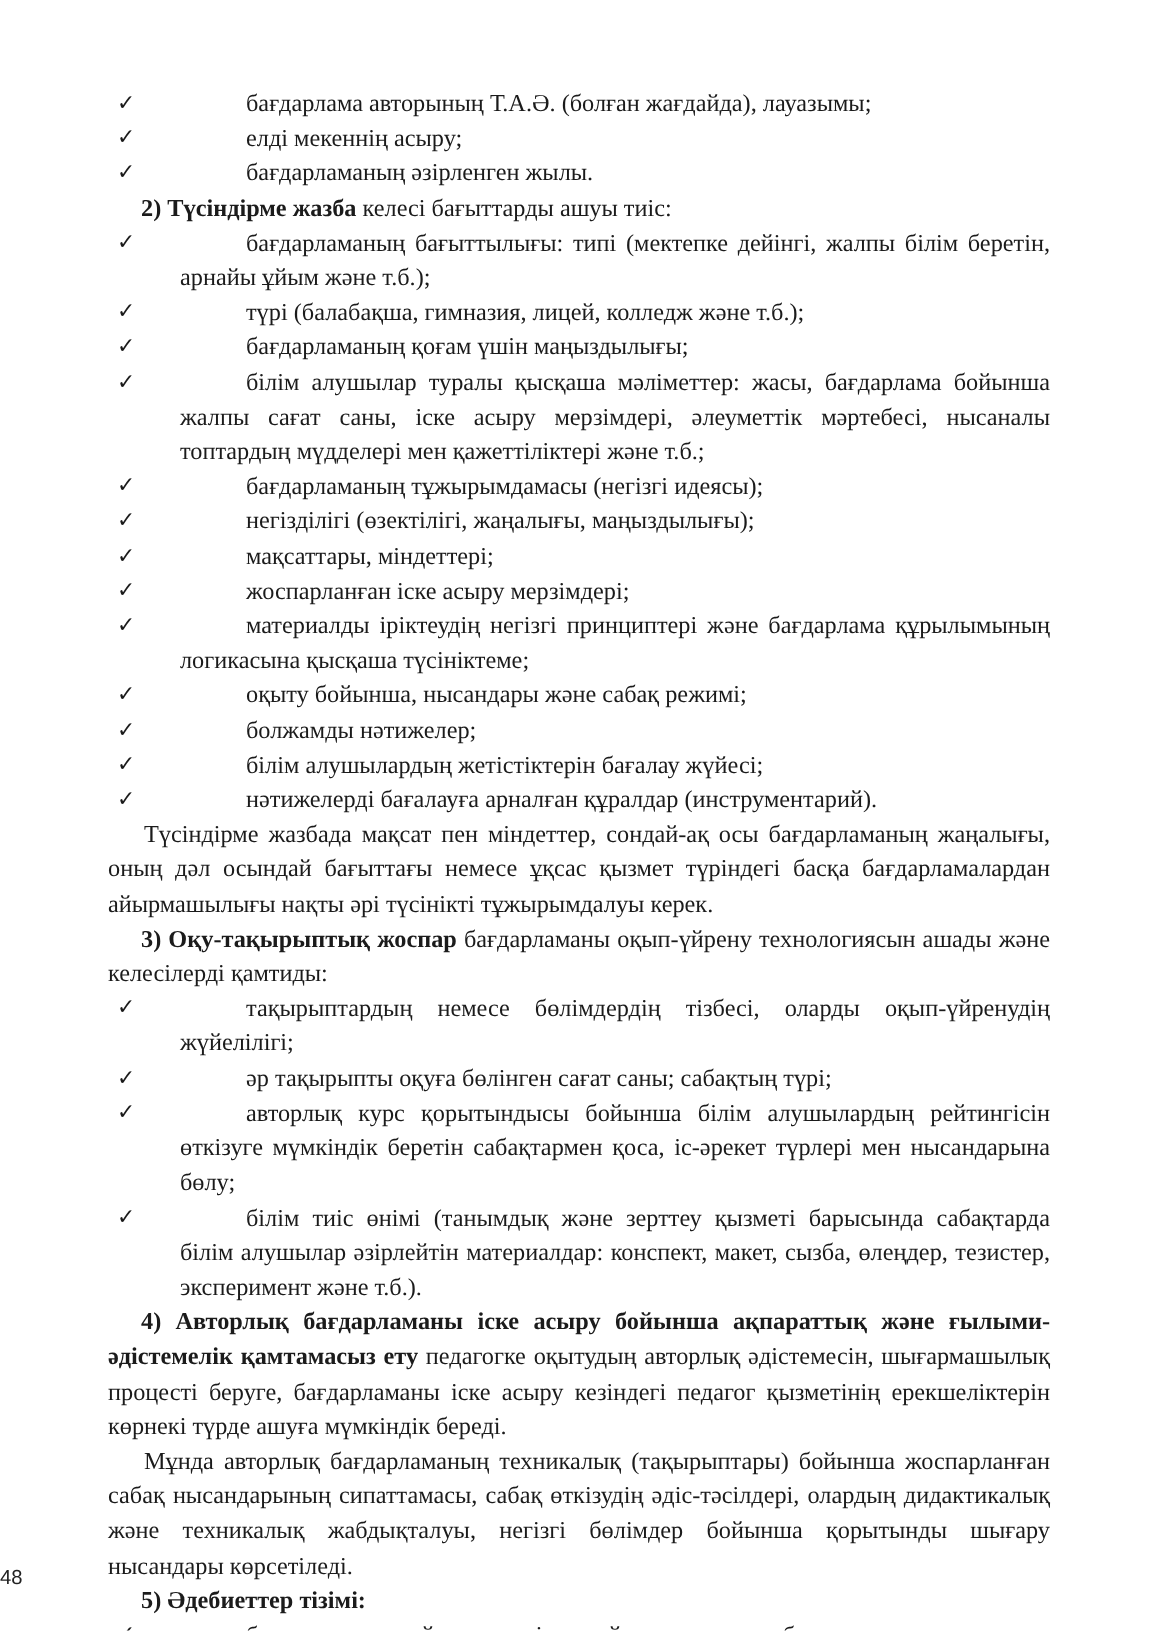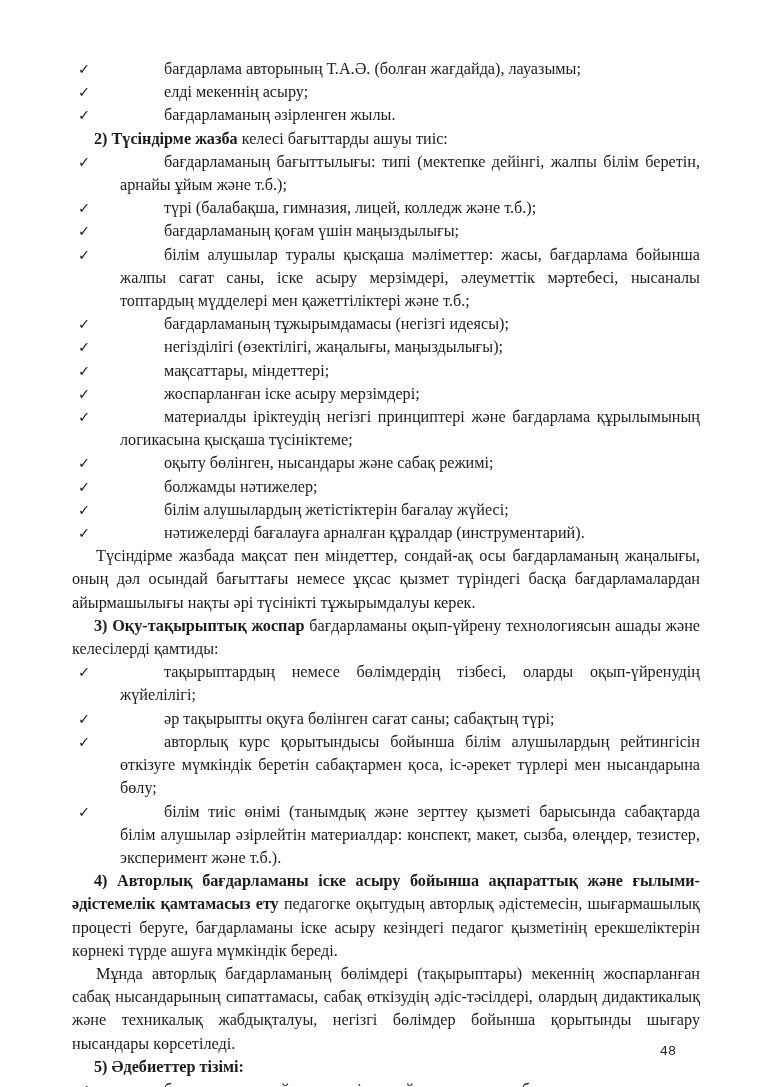--- a/index.html
+++ b/index.html
@@ -78,22 +78,22 @@
   }
   
   .block:last-child {
     text-align: justify;
   }
   #page-number {
     position: absolute;
     left: 0;
     top: 1044px;
     width: 676px;
-    text-align: right;
-    font-family: Liberation Mono, monospace;
+    text-align: left;
+    font-family: Liberation Sans, sans-serif;
     font-size: 13.5px;
     color: #222222;
   }
 </style>
 </head>
 <body>
 
 <div id="page">
 
   <div id="content">
@@ -141,21 +141,21 @@
       <div class="block check-item">
         <span class="ck">✓</span>
         <span class="ci-text">жоспарланған іске асыру мерзімдері;</span>
       </div>
       <div class="block check-item">
         <span class="ck">✓</span>
         <span class="ci-text">материалды іріктеудің негізгі принциптері және бағдарлама құрылымының логикасына қысқаша түсініктеме;</span>
       </div>
       <div class="block check-item">
         <span class="ck">✓</span>
-        <span class="ci-text">оқыту бөлінген, нысандары және сабақ режимі;</span>
+        <span class="ci-text">оқыту бойынша, нысандары және сабақ режимі;</span>
       </div>
       <div class="block check-item">
         <span class="ck">✓</span>
         <span class="ci-text">болжамды нәтижелер;</span>
       </div>
       <div class="block check-item">
         <span class="ck">✓</span>
         <span class="ci-text">білім алушылардың жетістіктерін бағалау жүйесі;</span>
       </div>
       <div class="block check-item">
@@ -174,21 +174,21 @@
       </div>
       <div class="block check-item">
         <span class="ck">✓</span>
         <span class="ci-text">авторлық курс қорытындысы бойынша білім алушылардың рейтингісін өткізуге мүмкіндік беретін сабақтармен қоса, іс-әрекет түрлері мен нысандарына бөлу;</span>
       </div>
       <div class="block check-item">
         <span class="ck">✓</span>
         <span class="ci-text">білім тиіс өнімі (танымдық және зерттеу қызметі барысында сабақтарда білім алушылар әзірлейтін материалдар: конспект, макет, сызба, өлеңдер, тезистер, эксперимент және т.б.).</span>
       </div>
       <div class="block num-para"><b>4) Авторлық бағдарламаны іске асыру бойынша ақпараттық және ғылыми-әдістемелік қамтамасыз ету</b><span> педагогке оқытудың авторлық әдістемесін, шығармашылық процесті беруге, бағдарламаны іске асыру кезіндегі педагог қызметінің ерекшеліктерін көрнекі түрде ашуға мүмкіндік береді.</span></div>
-      <div class="block body-para">Мұнда авторлық бағдарламаның бөлімдері (тақырыптары) мекеннің жоспарланған сабақ нысандарының сипаттамасы, сабақ өткізудің әдіс-тәсілдері, олардың дидактикалық және техникалық жабдықталуы, негізгі бөлімдер бойынша қорытынды шығару нысандары көрсетіледі.</div>
+      <div class="block body-para">Мұнда авторлық бағдарламаның техникалық (тақырыптары) бойынша жоспарланған сабақ нысандарының сипаттамасы, сабақ өткізудің әдіс-тәсілдері, олардың дидактикалық және техникалық жабдықталуы, негізгі бөлімдер бойынша қорытынды шығару нысандары көрсетіледі.</div>
       <div class="block num-para"><b>5) Әдебиеттер тізімі:</b></div>
       <div class="block check-item">
         <span class="ck">✓</span>
         <span class="ci-text">бағдарламаны дайындау кезінде пайдаланылған әдебиеттер;</span>
       </div>
     </div>
 
   <div id="page-number">48</div>
 
 </div>

